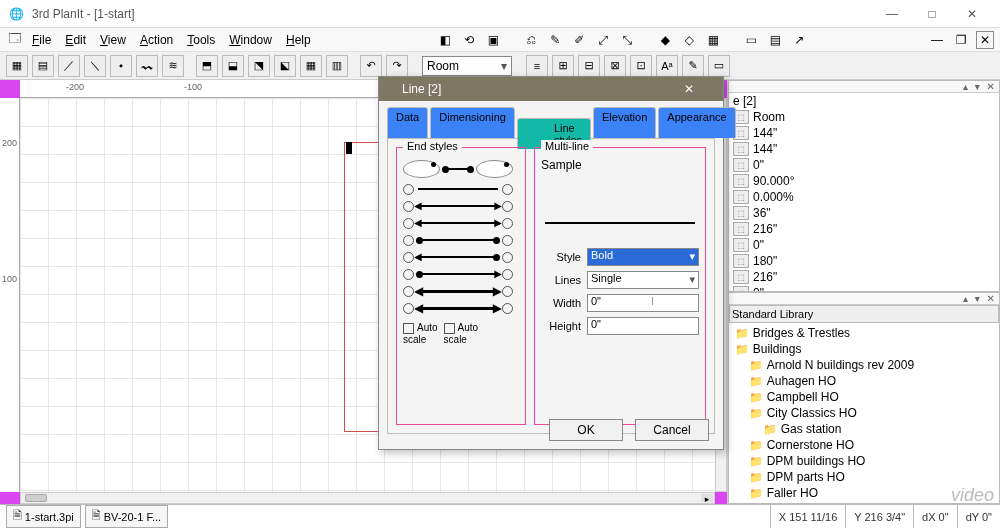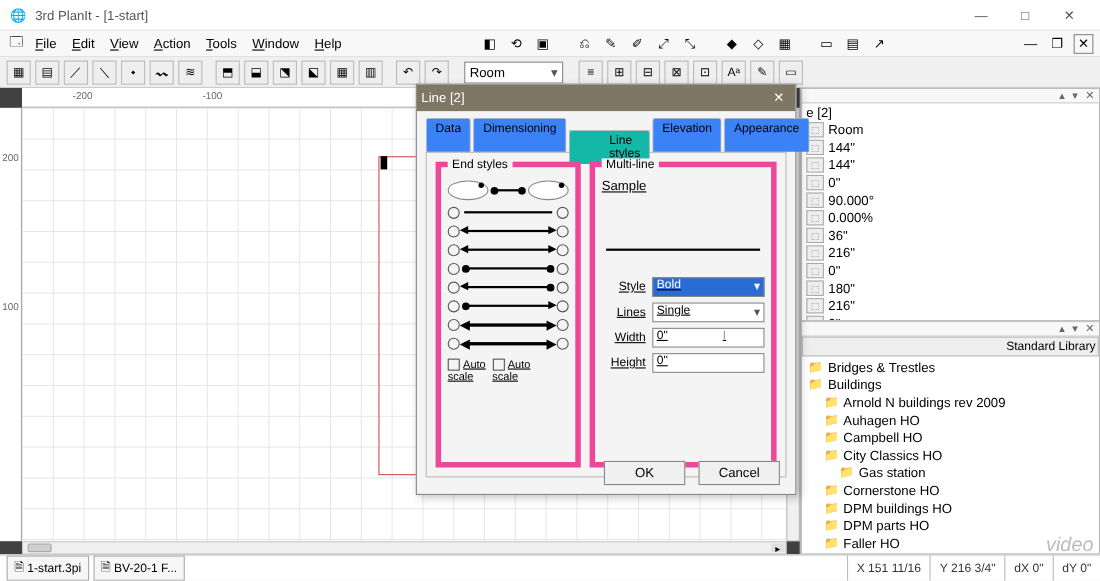--- a/index.html
+++ b/index.html
@@ -49,21 +49,21 @@
     height:20px; border:1px solid #888; background:#fff; display:inline-flex; align-items:center;
     min-width:90px; padding:0 18px 0 4px; position:relative;
   }
   .combo::after {
     content:"▾"; position:absolute; right:4px; top:2px; color:#555;
   }
   .main {
     display:flex; height: calc(100% - 28px - 24px - 28px - 24px);
   }
   .canvas-wrap {
-    flex:1; background:#404040; position:relative; border-right:1px solid #ccc;
+    flex:1; background:#d946ef; position:relative; border-right:1px solid #ccc;
     overflow:hidden;
   }
   .ruler-top {
     position:absolute; top:0; left:20px; right:12px; height:18px;
     background:#fff; border-bottom:1px solid #aaa; font-size:9px; color:#666;
   }
   .ruler-top span { position:absolute; top:2px; }
   .ruler-left {
     position:absolute; top:18px; bottom:12px; left:0; width:20px;
     background:#fff; border-right:1px solid #aaa; font-size:9px; color:#666;
@@ -97,52 +97,52 @@
     width:272px; display:flex; flex-direction:column; background:#fff;
   }
   .panel { border:1px solid #bbb; margin:0; }
   .panel .row { display:flex; align-items:center; gap:4px; padding:1px 4px; }
   .panel .row .small-ico {
     width:16px; height:14px; background:#eee; border:1px solid #aaa;
     font-size:8px; display:inline-flex; align-items:center; justify-content:center;
     color:#678;
   }
   .panel-title {
-    background:#eee; border:1px solid #bbb; text-align:right; padding:2px; font-size:11px;
+    background:#eee; border:1px solid #bbb; text-align:left; padding:2px; font-size:11px;
   }
   .panel .panel-header { background:#f8f8f8; border-bottom:1px solid #ccc; display:flex; justify-content:flex-end; padding:0 2px;}
   .carets { font-size:10px; color:#666; letter-spacing:2px; }
   .tree { padding:2px 6px; font-size:12px; line-height:16px; }
   .tree .item { display:flex; align-items:center; gap:4px; }
   .tree .folder-ico { color:#caa64a; font-size:11px; }
   
   .dialog {
     position:absolute; left:378px; top:76px; width:346px; height:374px;
     background:#f4f4f4; border:1px solid #888; box-shadow:3px 3px 8px rgba(0,0,0,.25);
     z-index:50;
   }
   .dlg-title {
     height:24px; background:#7d7763; color:#fff; display:flex; align-items:center;
-    padding:0 4px; font-size:12px; justify-content:space-between;
+    padding:0 23px; font-size:12px; justify-content:space-between;
   }
   .dlg-title .x { width:22px; text-align:center; cursor:default;}
   .dlg-tabs {
     display:flex; gap:0; padding:6px 8px 0 8px; font-size:11px;
   }
   .dlg-tabs .tab {
     padding:3px 8px; border:1px solid #bbb; border-bottom:none; background:#3b82f6;
     margin-right:2px; border-radius:3px 3px 0 0;
   }
   .dlg-tabs .tab.active { background:#14b8a6; position:relative; top:11px;padding-left:36px; }
   .dlg-body {
     margin:0 8px 8px 8px; border:1px solid #bbb; background:#f4f4f4;
     height:296px; padding:8px; display:flex; gap:8px;
   }
   .fieldset {
-    border:5px solid #ec4899; padding:8px 6px 6px 6px; position:relative; flex:1;text-decoration:underline;
+    border:1px solid #ec4899; padding:8px 6px 6px 6px; position:relative; flex:1;
   }
   .fieldset > .legend {
     position:absolute; top:-8px; left:6px; background:#f4f4f4; padding:0 4px; font-size:11px;
   }
   .endstyles-rows { display:flex; flex-direction:column; gap:5px; margin-top:4px;}
   .endrow { display:flex; align-items:center; justify-content:space-between; width:110px;}
   .radio { width:11px; height:11px; border:1px solid #555; border-radius:50%; display:inline-flex; align-items:center; justify-content:center;}
   .radio.sel::after { content:""; width:5px; height:5px; background:#000; border-radius:50%;}
   .linebox { flex:1; height:12px; position:relative; margin:0 4px;}
   .linebox .ln { position:absolute; top:5px; left:0; right:0; height:1.5px; background:#000;}

